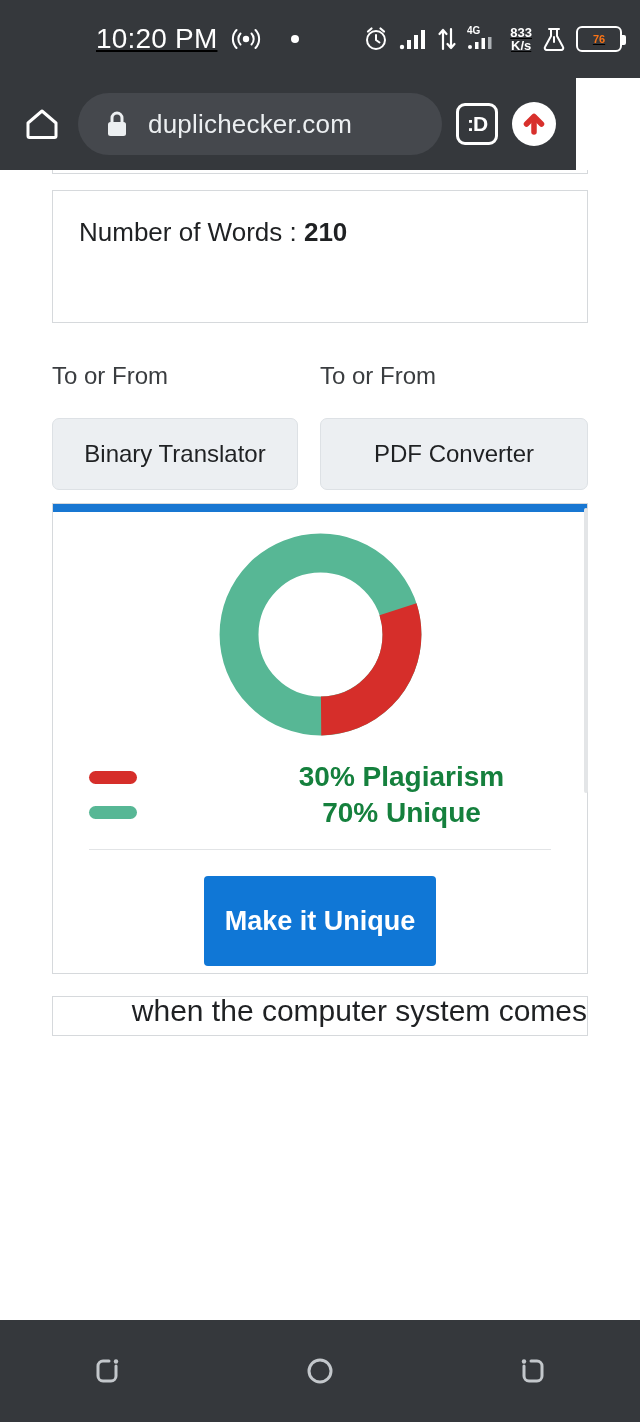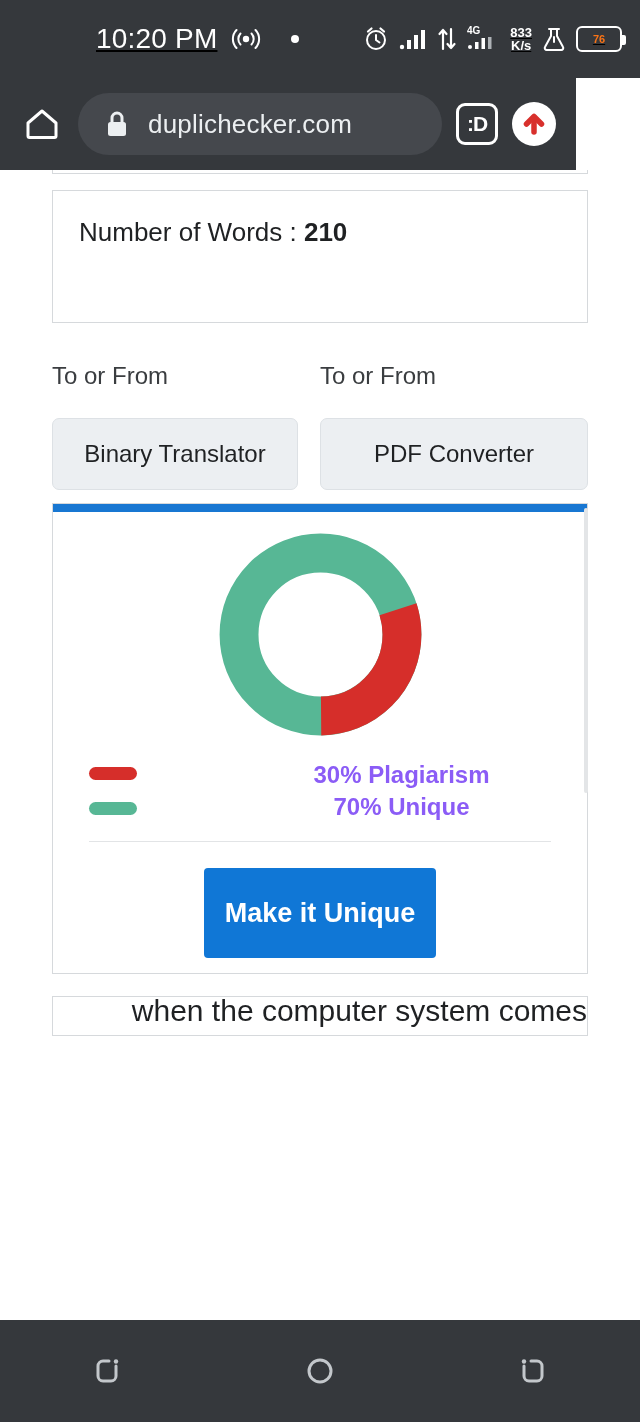--- a/index.html
+++ b/index.html
@@ -91,21 +91,21 @@
     border:1px solid #d6d9dc; background:#ffffff; overflow:hidden;
   }
   .card-accent { height: 8px; background: #1877d2; width: 100%; }
   .chart-wrap { height: 245px; display:flex; align-items:center; justify-content:center; }
   .donut { width: 215px; height: 215px; }
 
   .legend { padding: 4px 0 0 0; display:flex; align-items:center; }
   .legend-swatches { width: 175px; display:flex; flex-direction:column; gap: 22px; padding-left:36px;}
   .sw { width: 48px; height: 13px; border-radius: 7px; }
   .legend-texts { flex:1; display:flex; flex-direction:column; align-items:center; gap: 4px; padding-right: 12px;}
-  .legend-texts div { font-size: 24px; font-weight: 700; color:#8b5cf6; }
+  .legend-texts div { font-size: 28px; font-weight: 700; color:#15803d; }
 
   .divider { height:1px; background:#e2e4e6; margin: 20px 36px 0 36px; }
 
   .cta-wrap { display:flex; flex-direction:column; align-items:center; padding-top: 26px; gap: 29px; }
   .btn-blue {
     background:#1077d6; color:#ffffff; border:none; border-radius:4px;
     font-family:"Liberation Sans", sans-serif; font-weight:700;
     display:flex; align-items:center; justify-content:center;
   }
   .btn-make { width: 232px; height: 90px; font-size: 27px; }

